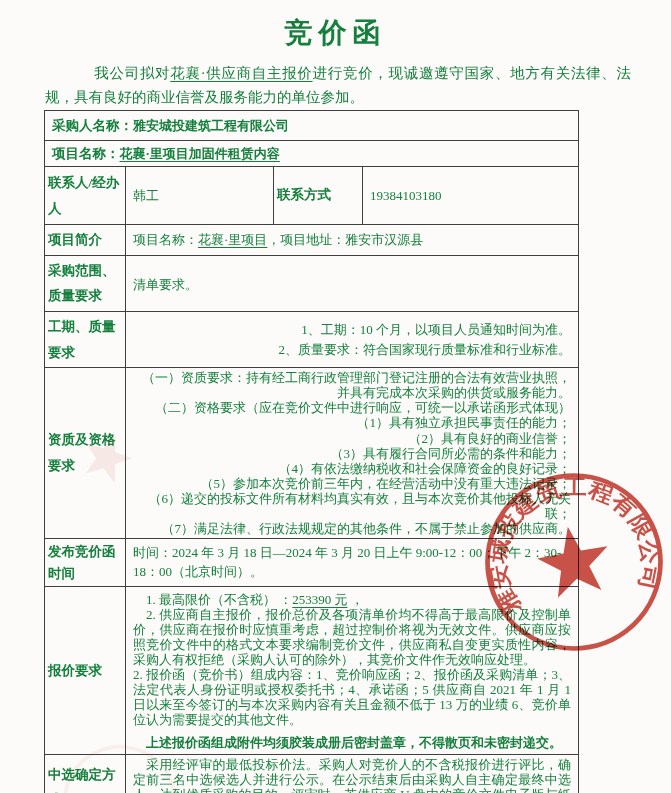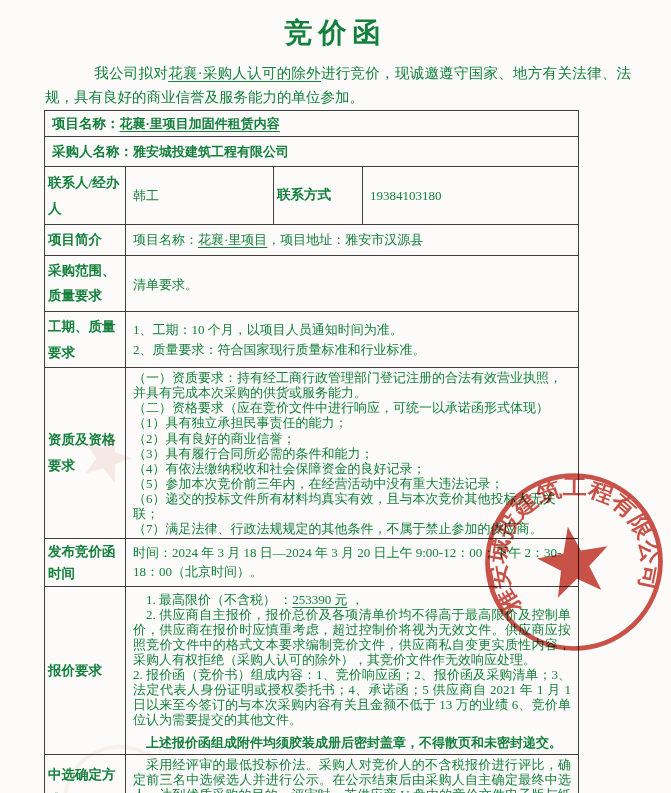--- a/index.html
+++ b/index.html
@@ -46,21 +46,21 @@
   .label-cell{
     font-weight:bold;
     text-align:left;
     font-size:13.5px;
     line-height:1.9;
     padding:2px 3px !important;
   }
   .label-left{ text-align:left !important; line-height:1.6; }
   .inline-label{ font-weight:bold; font-size:13.5px; }
   .strong-val{ font-weight:bold; }
-  .pre{ white-space:pre-wrap; }
+  .pre{ white-space:pre-wrap;text-align:right; }
   .lh-normal{ line-height:1.5; }
   .lh-tight{ line-height:1.16; }
   .para{ margin:0; text-align:justify; }
   .indent1{ text-indent:1em; }
   .bold-line{ font-weight:bold; margin-top:7px; }
   
   .stamp{
     position:absolute;
     left:480px; top:468px;
     width:188px; height:188px;
@@ -86,37 +86,37 @@
     pointer-events:none;
   }
 </style>
 </head>
 <body>
 
 <div class="page">
 
   <h1 class="doc-title">竞价函</h1>
 
-  <p class="intro"><span>我公司拟对</span><span class="u">花襄·采购人认可的除外</span><span>进行竞价，现诚邀遵守国家、地方有关法律、法规，具有良好的商业信誉及服务能力的单位参加。</span></p>
+  <p class="intro"><span>我公司拟对</span><span class="u">花襄·供应商自主报价</span><span>进行竞价，现诚邀遵守国家、地方有关法律、法规，具有良好的商业信誉及服务能力的单位参加。</span></p>
 
   <table class="main-table">
     <colgroup>
       <col style="width:81px">
         <col style="width:148px">
         <col style="width:89px">
         <col style="width:216px">
     </colgroup>
 
     <tbody>
-        <tr style="height:26px">
-      <td colspan="4"><span class="inline-label">项目名称：</span><span class="u strong-val">花襄·里项目加固件租赁内容</span></td>
+        <tr style="height:30px">
+      <td colspan="4"><span class="inline-label">采购人名称：</span><span class="strong-val">雅安城投建筑工程有限公司</span></td>
     </tr>
 
-    <tr style="height:30px">
-      <td colspan="4"><span class="inline-label">采购人名称：</span><span class="strong-val">雅安城投建筑工程有限公司</span></td>
+    <tr style="height:26px">
+      <td colspan="4"><span class="inline-label">项目名称：</span><span class="u strong-val">花襄·里项目加固件租赁内容</span></td>
     </tr>
 
     <tr style="height:58px">
       <td class="label-cell">联系人/经办人</td>
       <td>韩工</td>
       <td class="label-cell" style="text-align:left;line-height:1.5">联系方式</td>
       <td>19384103180</td>
     </tr>
 
     <tr style="height:30px">

